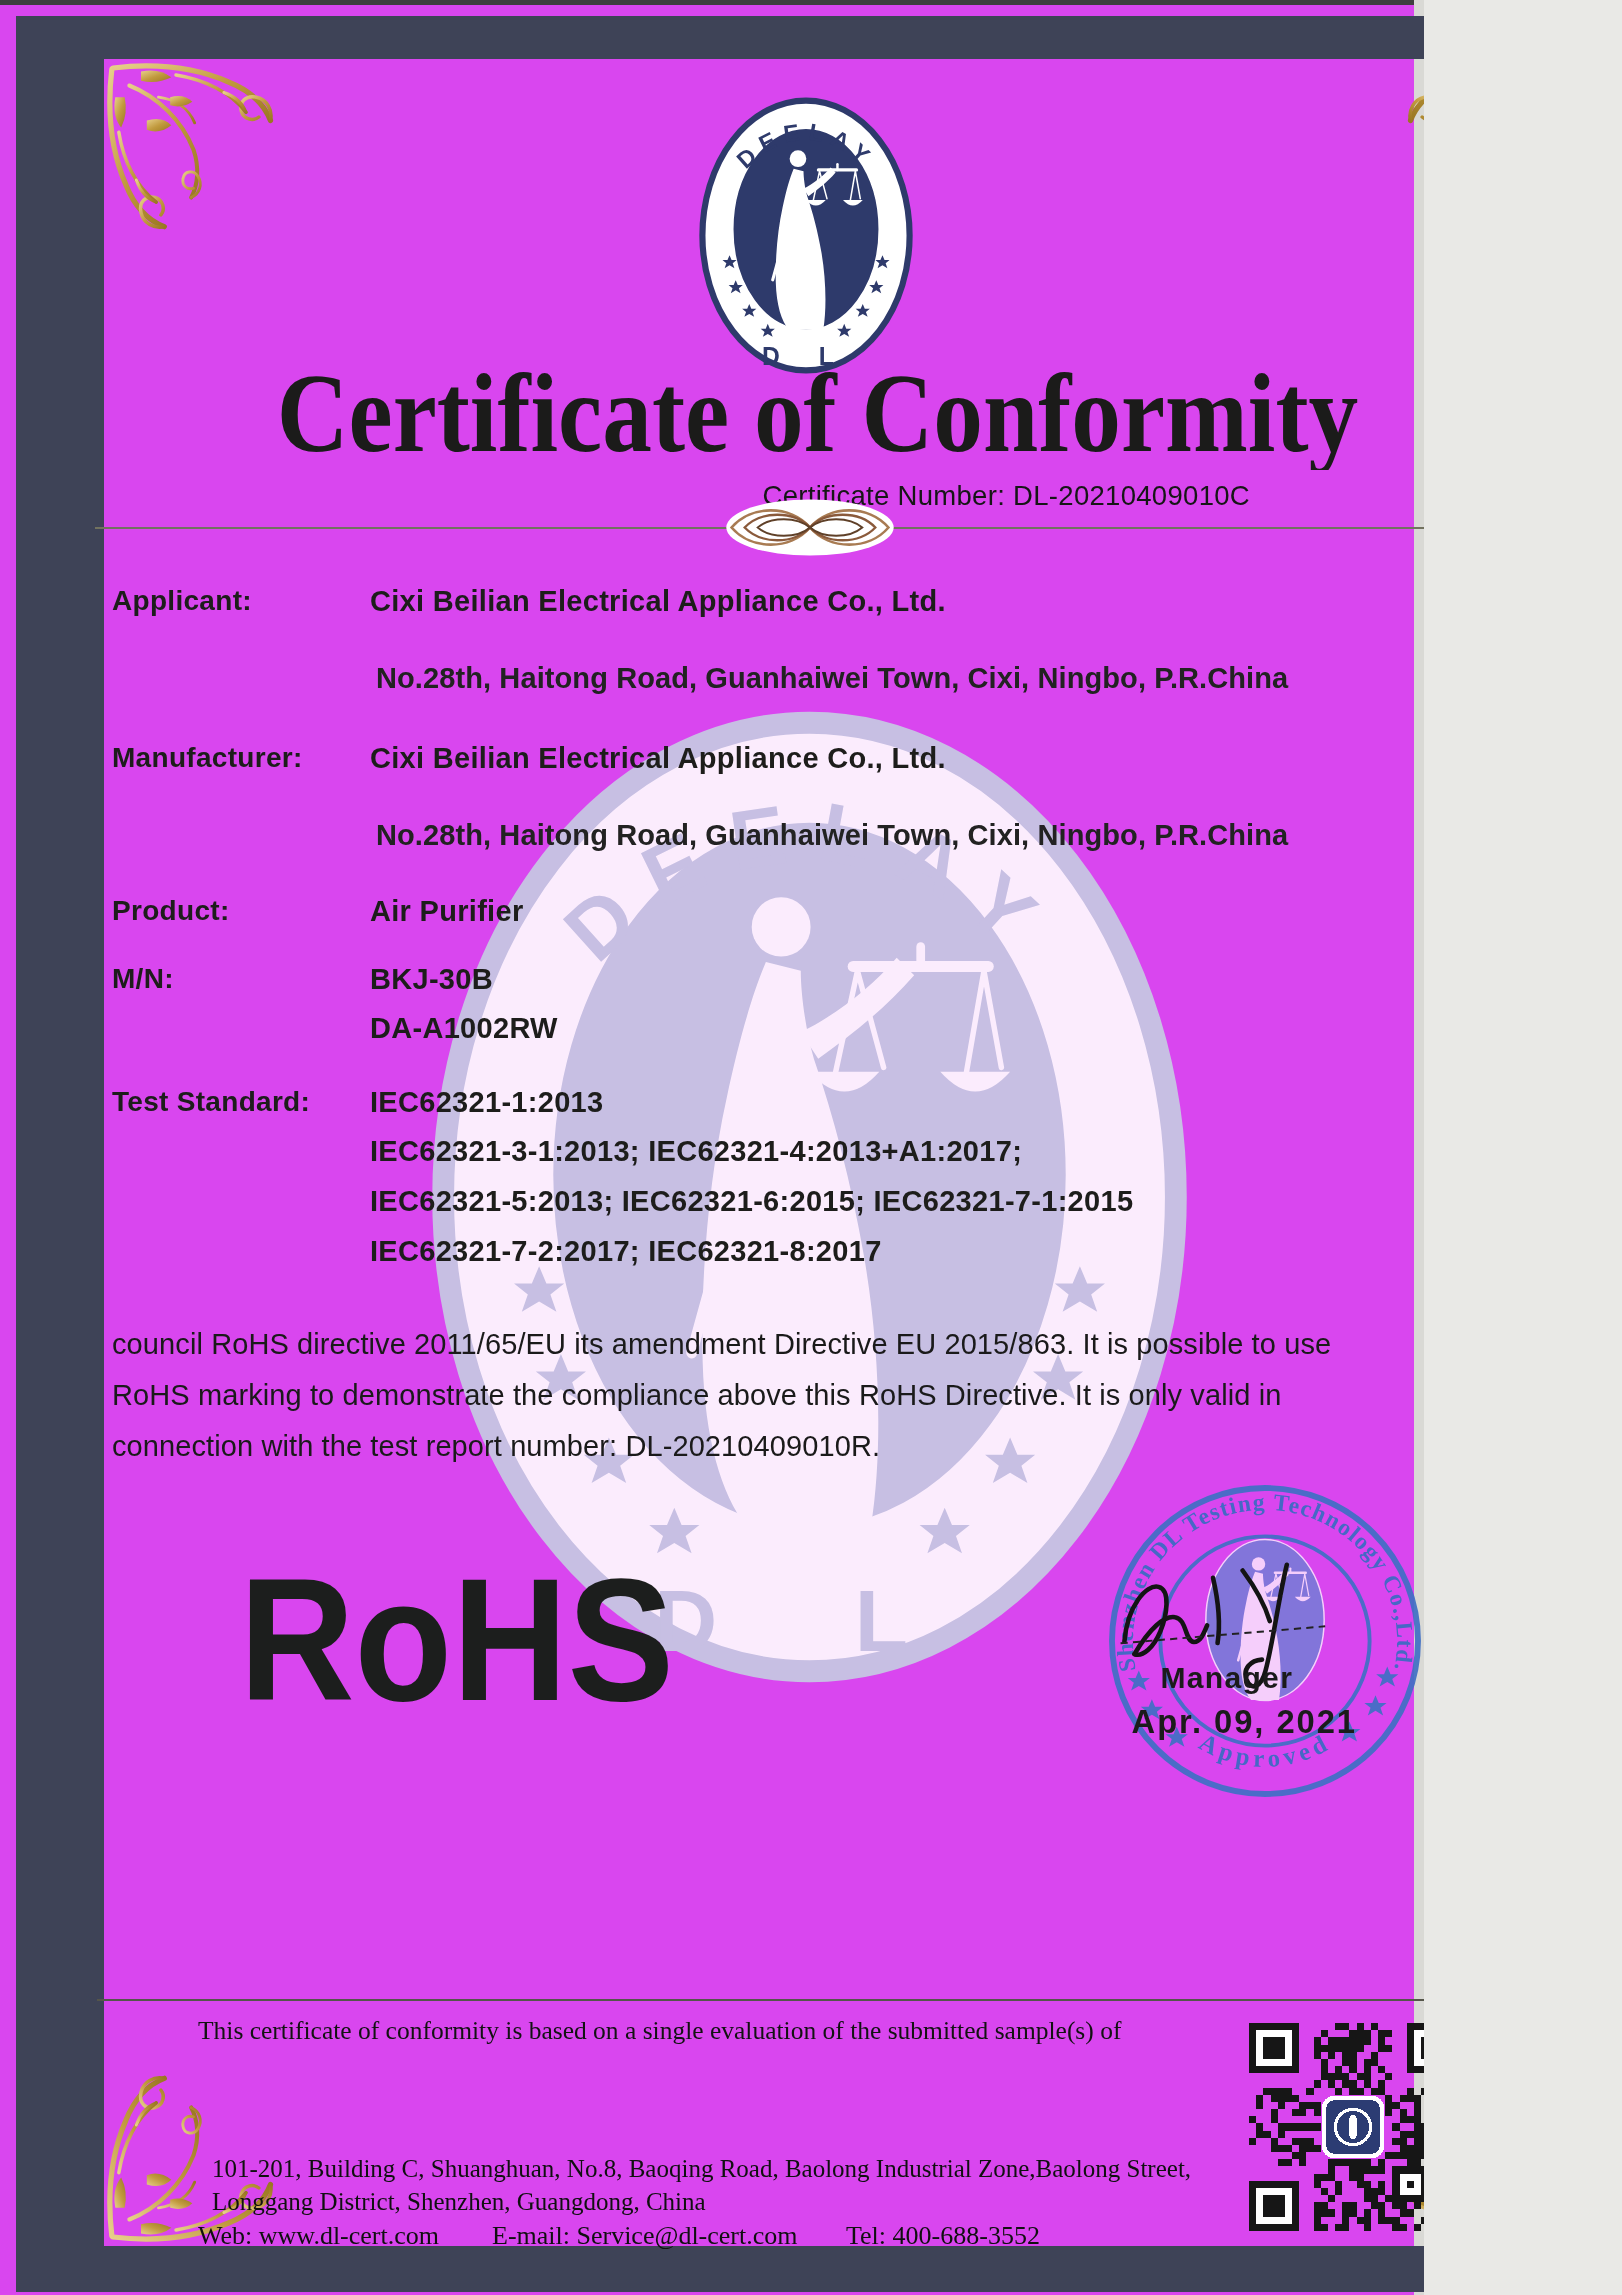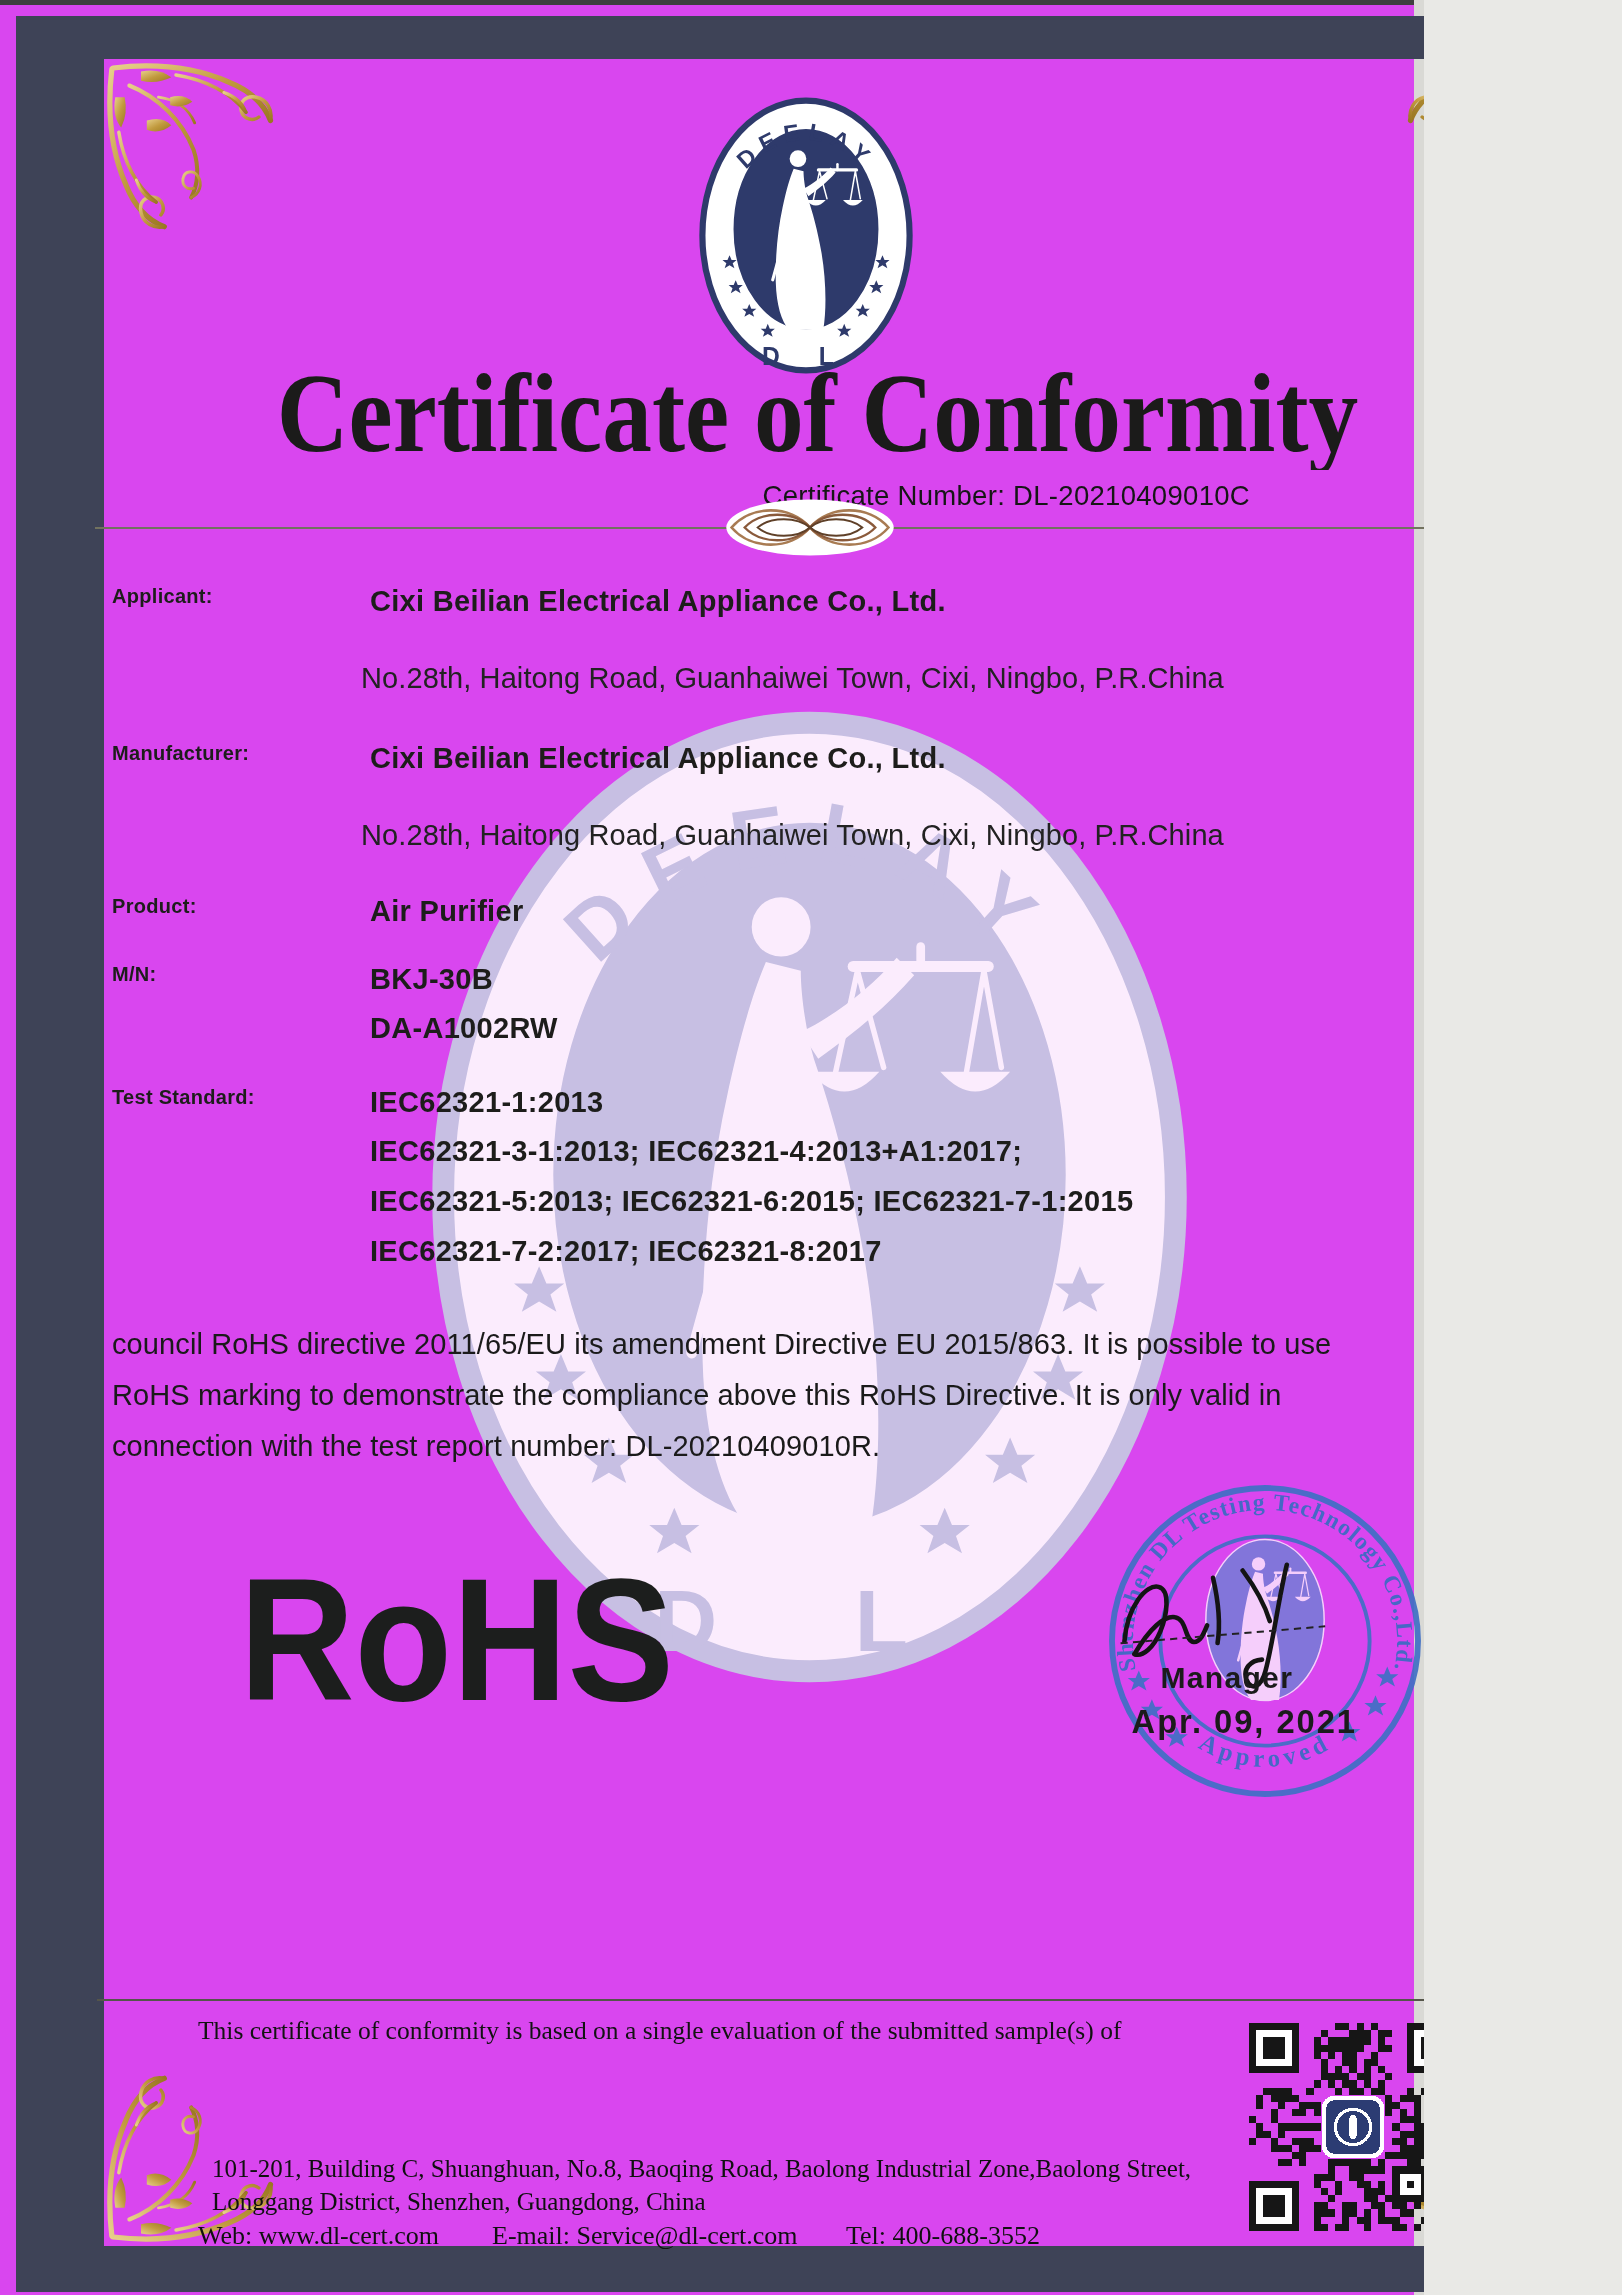--- a/index.html
+++ b/index.html
@@ -13,23 +13,23 @@
   #frame{left:16.3px;top:16.3px;width:1591px;height:2276px;box-sizing:border-box;
          border-style:solid;border-color:#3e4357;border-width:43px 33px 46px 88px;}
   
   .orn{width:175px;height:191px;}
   
   #brand-logo{left:695px;top:95px;}
   
   .serif{font-family:"Liberation Serif","DejaVu Serif",serif;}
   #cert-number{right:174px;top:480px;font-size:27.5px;letter-spacing:0.3px;color:#161616;}
   .divline{height:2px;background:#72725f;}
-  .lbl{left:112px;font-weight:700;font-size:20px;letter-spacing:0.3px;}
+  .lbl{left:112px;font-weight:700;font-size:28px;letter-spacing:0.3px;}
   .val{left:370px;font-weight:700;font-size:29px;letter-spacing:0.3px;}
-  .addr{left:361px;font-weight:400;font-size:29px;letter-spacing:0.1px;color:#222;}
+  .addr{left:376px;font-weight:700;font-size:29px;letter-spacing:0.1px;color:#222;}
   .bodyline{left:112px;font-weight:400;font-size:29px;letter-spacing:0.1px;color:#1a1a1a;}
   .f-disc{left:198px;font-size:25.5px;color:#121212;}
   .f-co{left:198px;font-size:27.5px;color:#101010;}
   .f-addr{left:212px;font-size:25px;font-weight:400;color:#101010;}
   .f-web{left:198px;font-size:26px;color:#101010;}
   .sr{position:absolute;width:0.7px;height:0.7px;overflow:hidden;opacity:0;pointer-events:none;}
   svg{display:block;}
 </style>
 </head>
 <body>

